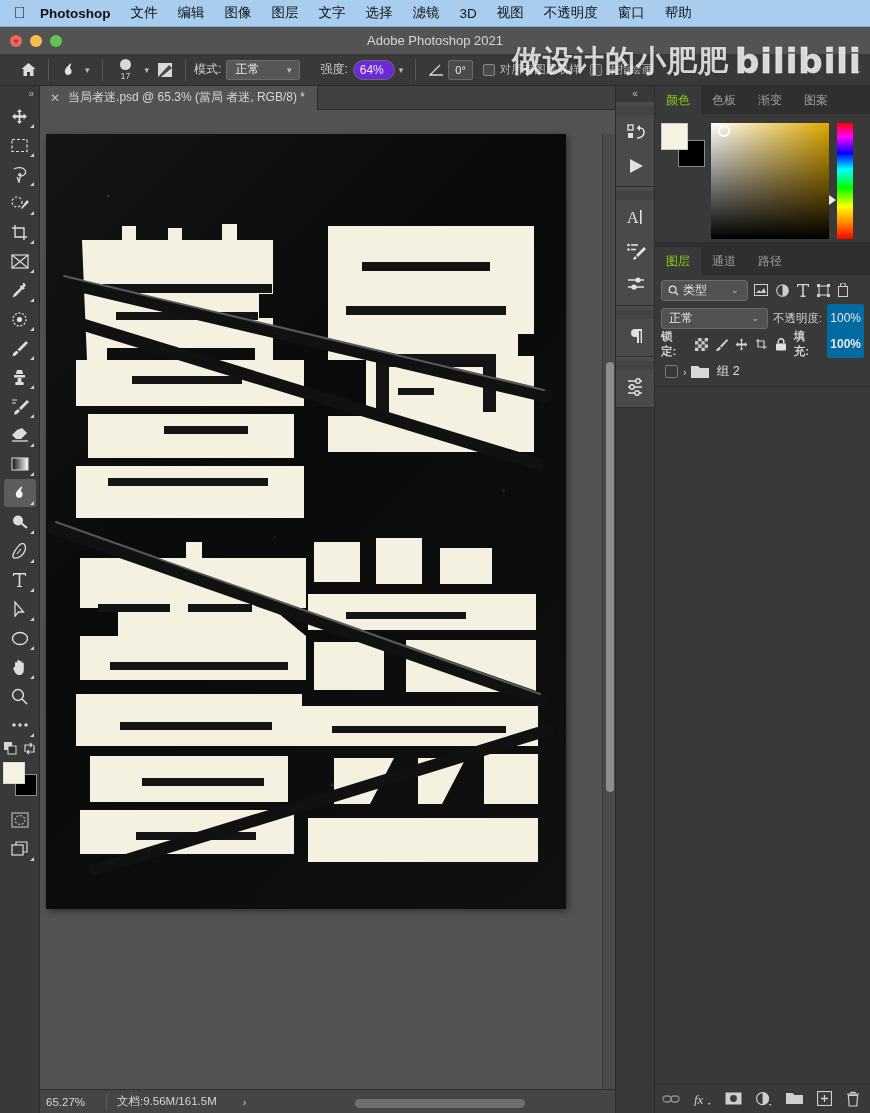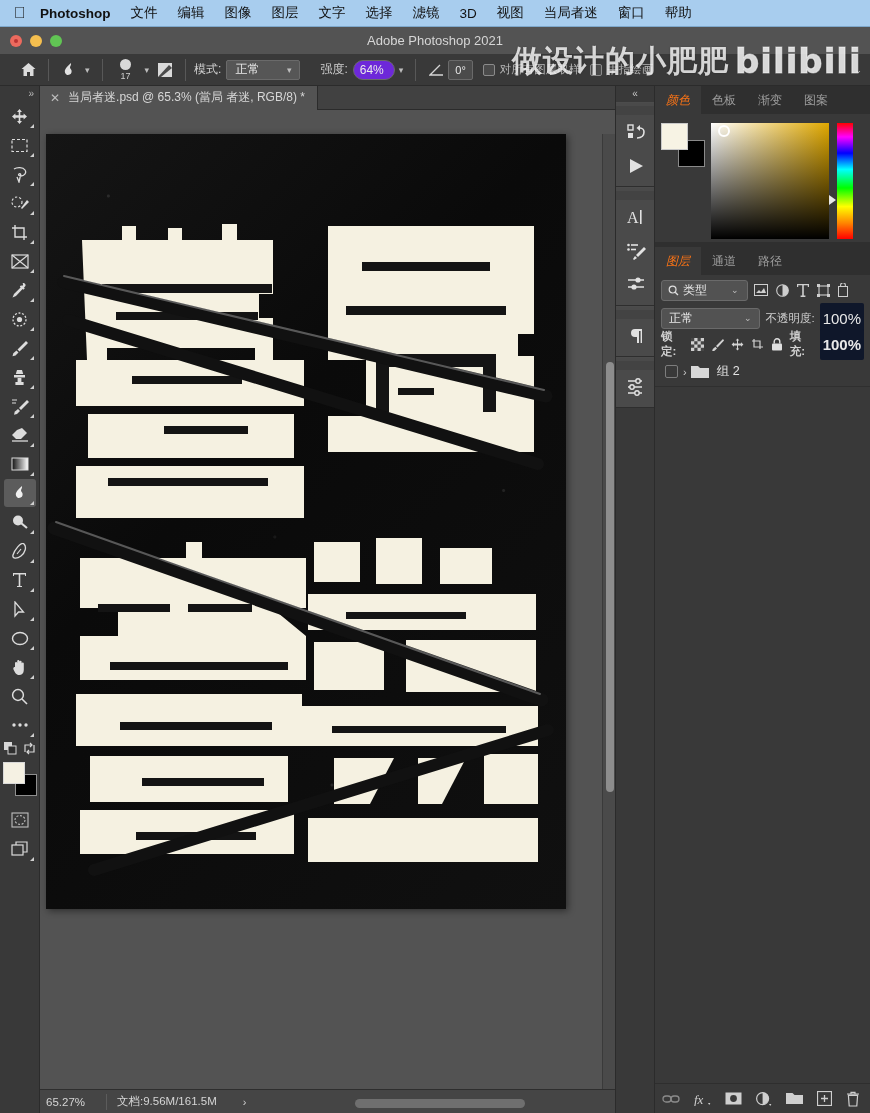--- a/index.html
+++ b/index.html
@@ -196,21 +196,21 @@
     position: absolute; left: 655px; top: 86px; width: 215px; height: 1027px;
     background: #393939;
   }
   .panel-tabs {
     display: flex; height: 28px; background: #2f2f2f; align-items: stretch;
   }
   .ptab {
     padding: 0 11px; display: flex; align-items: center;
     font-size: 12px; color: #9d9d9d; background: #2f2f2f;
   }
-  .ptab.active { background: #393939; color: #f97316; font-style: italic; }
+  .ptab.active { background: #393939; color: #84cc16; }
   .colorbody { height: 128px; background: #393939; display: flex; padding: 9px 8px 0 6px; gap: 8px; }
   .fgbg { position: relative; width: 42px; height: 42px; }
   .fgbg .a { position: absolute; left: 0; top: 0; width: 27px; height: 27px; background: #f7f3e4; border: 1px solid #c9c9c9; }
   .fgbg .b { position: absolute; left: 17px; top: 17px; width: 27px; height: 27px; background: #000; border: 1px solid #8a8a8a; }
   .colorfield {
     position: relative; width: 118px; height: 116px;
     background:
       linear-gradient(to top, #000 0%, rgba(0,0,0,0) 100%),
       linear-gradient(to right, #fff 0%, #e0a800 100%);
   }
@@ -241,21 +241,21 @@
     justify-content: space-between;
   }
   .ficons { display: flex; gap: 8px; align-items: center; color: #cfcfcf; }
   .blendrow { display: flex; align-items: center; height: 26px; padding: 0 6px; gap: 5px; }
   .blend-select {
     background: #525252; border: 1px solid #6a6a6a; border-radius: 3px;
     height: 21px; width: 108px; display: flex; align-items: center; justify-content: space-between;
     padding: 0 4px 0 7px; color: #e8e8e8; font-size: 12px;
   }
   .op-label { color: #d0d0d0; font-size: 11.5px; white-space: nowrap; }
-  .op-value { color: #e8e8e8; font-size: 15px; background: #0f172a; padding: 7px 3px; border-radius: 2px;}
+  .op-value { color: #e8e8e8; font-size: 12px; background: #0369a1; padding: 7px 3px; border-radius: 2px;}
   .lockrow { display: flex; align-items: center; height: 26px; padding: 0 6px; gap: 7px; color: #d3d3d3; font-size: 11.5px; font-weight: bold; }
 
   .layerlist { background: #393939; }
   .layerrow {
     display: flex; align-items: center; height: 44px;
     border-bottom: 1px solid #2f2f2f; padding-left: 4px;
   }
   .layerrow.selected { background: #4f4f4f; }
   .eye { width: 24px; display: flex; align-items: center; justify-content: center; color: #d9d9d9; }
   .eye-empty { width: 24px; display:flex; align-items:center; justify-content:center; }
@@ -303,21 +303,21 @@
     <span class="app-name">Photoshop</span>
     <span class="mitem">文件</span>
     <span class="mitem">编辑</span>
     <span class="mitem">图像</span>
     <span class="mitem">图层</span>
     <span class="mitem">文字</span>
     <span class="mitem">选择</span>
     <span class="mitem">滤镜</span>
     <span class="mitem">3D</span>
     <span class="mitem">视图</span>
-    <span class="mitem">当局者迷</span>
+    <span class="mitem">不透明度</span>
     <span class="mitem">窗口</span>
     <span class="mitem">帮助</span>
   </div>
 
   <div class="titlebar">
     <div class="lights">
       <span class="light l-red">
           <i class="dot"></i>
         </span>
       <span class="light l-yellow"></span>

